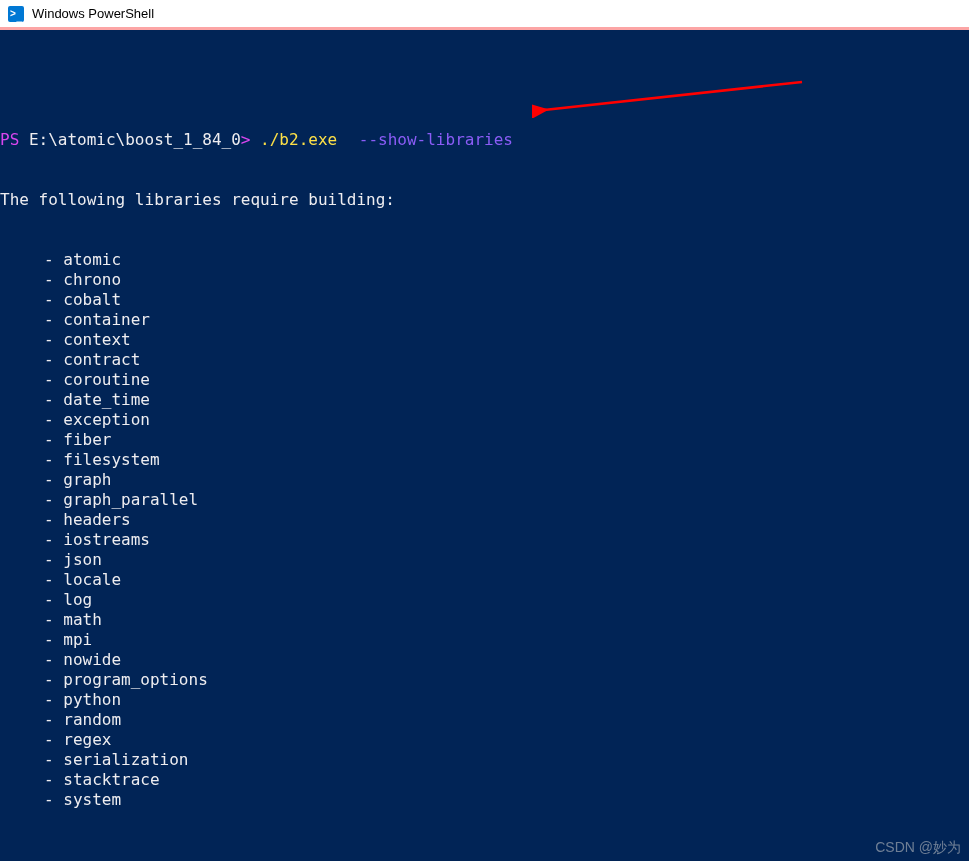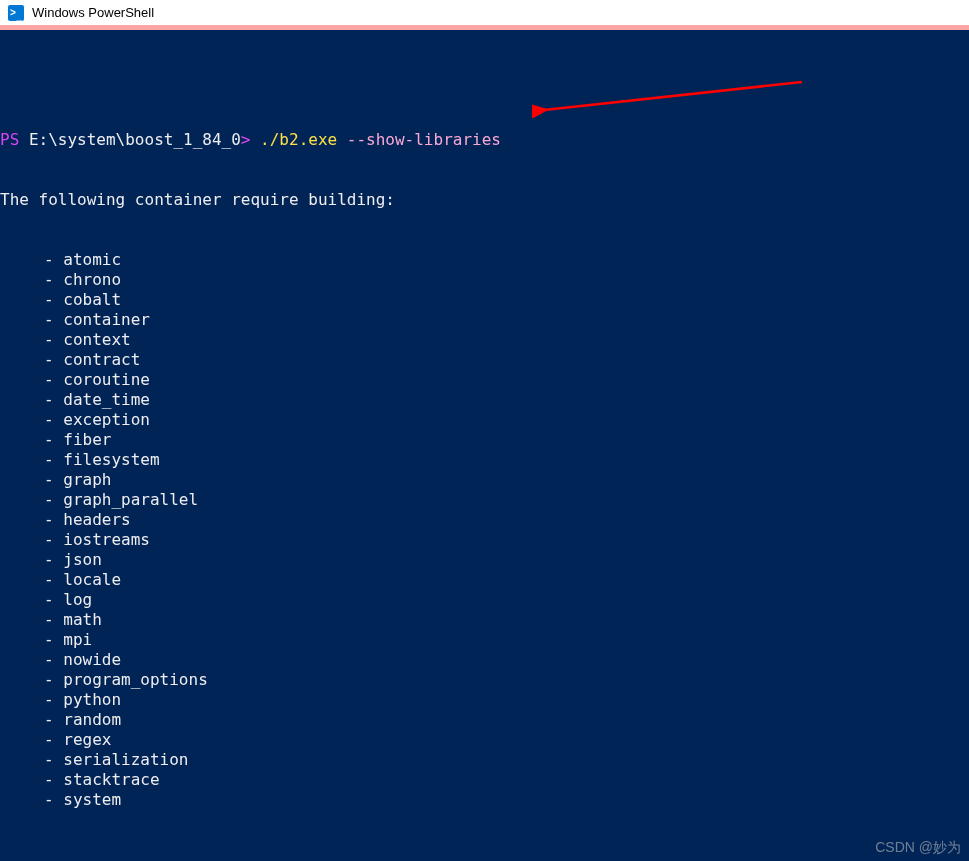--- a/index.html
+++ b/index.html
@@ -7,21 +7,21 @@
       width: 969px;
       height: 861px;
       font-family: 'Segoe UI', Tahoma, sans-serif;
       background: #fff;
       overflow: hidden;
       position: relative;
     }
     .titlebar {
       height: 30px;
       background: #ffffff;
-      border-bottom: 5px solid #fca5a5;
+      border-bottom: 3px solid #fca5a5;
       display: flex;
       align-items: center;
       padding: 4px 8px;
     }
     .titlebar-icon {
       width: 16px;
       height: 16px;
       background: #0078d4;
       display: inline-flex;
       align-items: center;
@@ -64,21 +64,21 @@
       position: relative;
     }
     .term-line {
       min-height: 20px;
       white-space: pre;
     }
     .url-text { padding-left: 44px; }
     .prompt-prefix { color: #d946ef; }
     .prompt-path { color: #eeedf0; }
     .prompt-cmd { color: #fde047; }
-    .prompt-flag { color: #f9a8d4; }
+    .prompt-flag { color: #8b5cf6; margin-left: 12px; }
     .list-item { padding-left: 44px; }
     .list-bullet { color: #eeedf0; }
     .library-name { color: #eeedf0; }
     .arrow-annotation {
       position: absolute;
       top: 48px;
       left: 532px;
       pointer-events: none;
     }
     .watermark {
@@ -93,22 +93,22 @@
 </head>
 <body>
 
 <div class="titlebar">
   <span class="titlebar-icon"></span>
   <span class="titlebar-title">Windows PowerShell</span>
 </div>
 
 <div class="terminal">
   <div class="term-line"></div>
-  <div class="term-line"><span class="prompt-prefix">PS </span><span class="prompt-path">E:\system\boost_1_84_0</span><span class="prompt-prefix">&gt; </span><span class="prompt-cmd">./b2.exe </span><span class="prompt-flag">--show-libraries</span></div>
-  <div class="term-line">The following container require building:</div>
+  <div class="term-line"><span class="prompt-prefix">PS </span><span class="prompt-path">E:\atomic\boost_1_84_0</span><span class="prompt-prefix">&gt; </span><span class="prompt-cmd">./b2.exe </span><span class="prompt-flag">--show-libraries</span></div>
+  <div class="term-line">The following libraries require building:</div>
   <div id="library-list"><div class="term-line list-item"><span class="list-bullet">- </span><span class="library-name">atomic</span></div><div class="term-line list-item"><span class="list-bullet">- </span><span class="library-name">chrono</span></div><div class="term-line list-item"><span class="list-bullet">- </span><span class="library-name">cobalt</span></div><div class="term-line list-item"><span class="list-bullet">- </span><span class="library-name">container</span></div><div class="term-line list-item"><span class="list-bullet">- </span><span class="library-name">context</span></div><div class="term-line list-item"><span class="list-bullet">- </span><span class="library-name">contract</span></div><div class="term-line list-item"><span class="list-bullet">- </span><span class="library-name">coroutine</span></div><div class="term-line list-item"><span class="list-bullet">- </span><span class="library-name">date_time</span></div><div class="term-line list-item"><span class="list-bullet">- </span><span class="library-name">exception</span></div><div class="term-line list-item"><span class="list-bullet">- </span><span class="library-name">fiber</span></div><div class="term-line list-item"><span class="list-bullet">- </span><span class="library-name">filesystem</span></div><div class="term-line list-item"><span class="list-bullet">- </span><span class="library-name">graph</span></div><div class="term-line list-item"><span class="list-bullet">- </span><span class="library-name">graph_parallel</span></div><div class="term-line list-item"><span class="list-bullet">- </span><span class="library-name">headers</span></div><div class="term-line list-item"><span class="list-bullet">- </span><span class="library-name">iostreams</span></div><div class="term-line list-item"><span class="list-bullet">- </span><span class="library-name">json</span></div><div class="term-line list-item"><span class="list-bullet">- </span><span class="library-name">locale</span></div><div class="term-line list-item"><span class="list-bullet">- </span><span class="library-name">log</span></div><div class="term-line list-item"><span class="list-bullet">- </span><span class="library-name">math</span></div><div class="term-line list-item"><span class="list-bullet">- </span><span class="library-name">mpi</span></div><div class="term-line list-item"><span class="list-bullet">- </span><span class="library-name">nowide</span></div><div class="term-line list-item"><span class="list-bullet">- </span><span class="library-name">program_options</span></div><div class="term-line list-item"><span class="list-bullet">- </span><span class="library-name">python</span></div><div class="term-line list-item"><span class="list-bullet">- </span><span class="library-name">random</span></div><div class="term-line list-item"><span class="list-bullet">- </span><span class="library-name">regex</span></div><div class="term-line list-item"><span class="list-bullet">- </span><span class="library-name">serialization</span></div><div class="term-line list-item"><span class="list-bullet">- </span><span class="library-name">stacktrace</span></div><div class="term-line list-item"><span class="list-bullet">- </span><span class="library-name">system</span></div></div>
   
   
 
   <svg class="arrow-annotation" width="280" height="40">
     <defs>
       <marker id="arrowhead" markerWidth="12" markerHeight="10" refX="2" refY="5" orient="auto">
         <polygon points="12 0, 0 5, 12 10" fill="#ff0000"></polygon>
       </marker>
     </defs>

